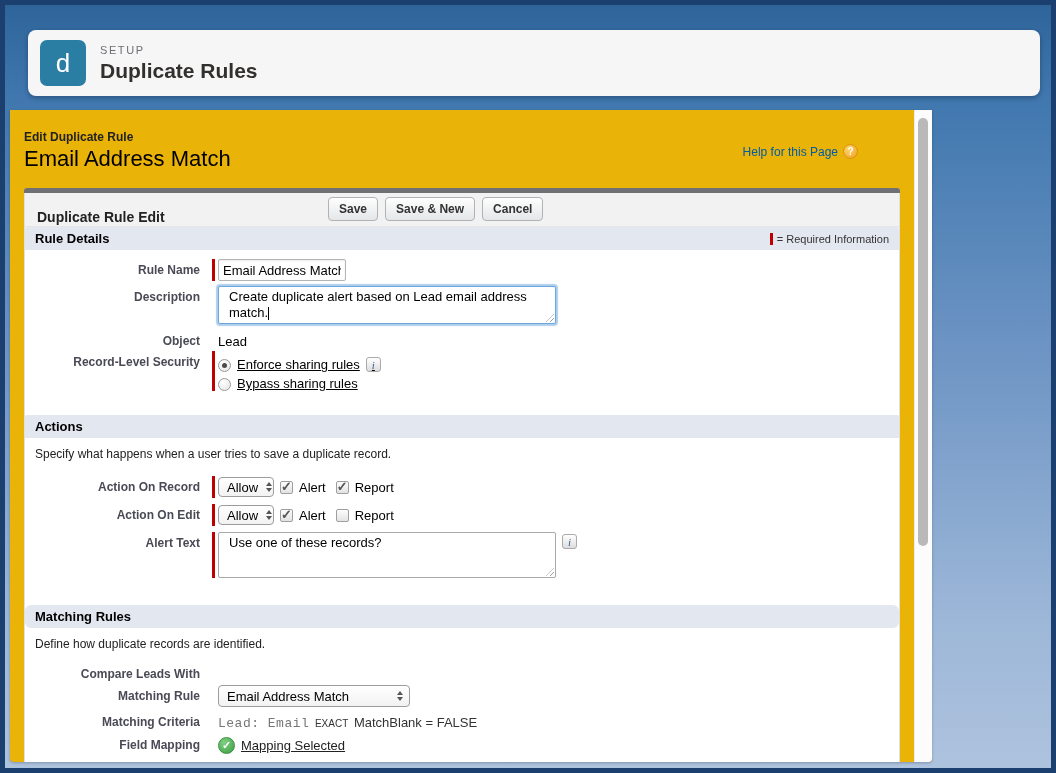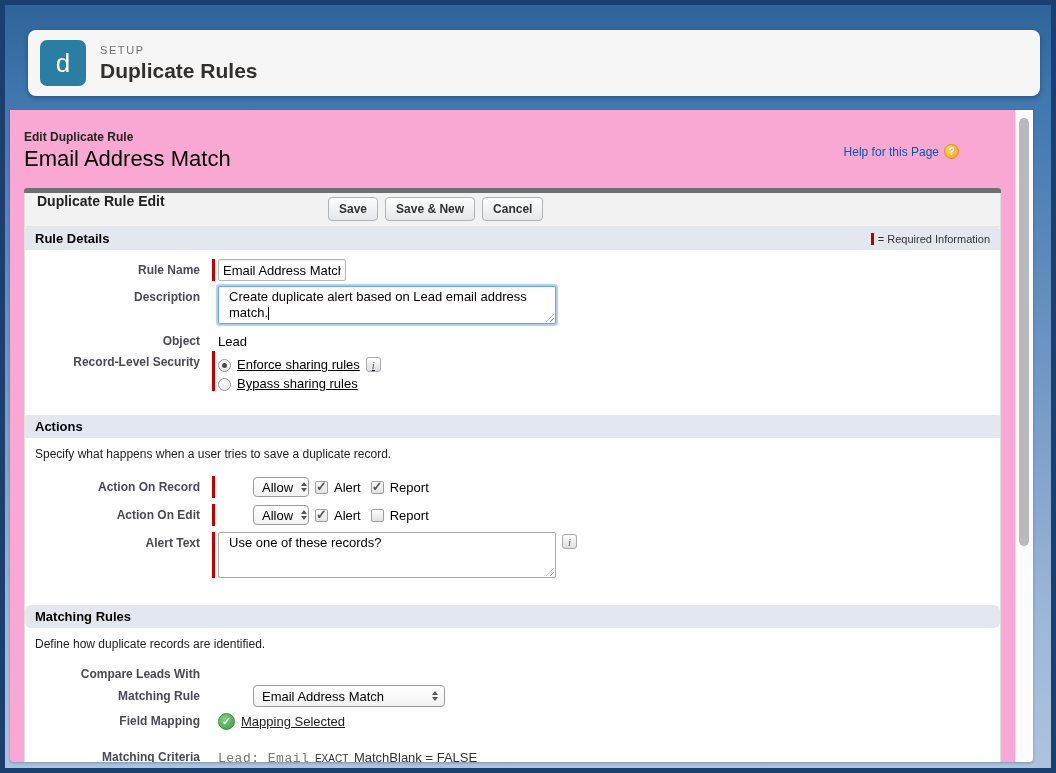--- a/index.html
+++ b/index.html
@@ -23,22 +23,22 @@
   .app-icon{
     width:46px;height:46px;border-radius:7px;background:#2a7da3;
     color:#fff;font-size:26px;display:flex;align-items:center;justify-content:center;
     margin-right:14px;
   }
   .eyebrow{font-size:11px;color:#6a6e73;letter-spacing:1.6px;margin-bottom:3px;}
   .setup-title{font-size:21px;font-weight:bold;color:#32302e;}
 
   
   .panel{
-    position:absolute;left:10px;top:110px;width:1023px;height:652px;
-    background:#f9a8d4;border-radius:0 0 4px 4px;box-shadow:0 1px 3px rgba(0,0,30,.25);
+    position:absolute;left:10px;top:110px;width:922px;height:652px;
+    background:#eab308;border-radius:0 0 4px 4px;box-shadow:0 1px 3px rgba(0,0,30,.25);
   }
   .scroll-track{
     position:absolute;top:0;right:0;width:17px;height:100%;
     background:#fcfcfc;border-left:1px solid #ececec;border-radius:0 0 4px 0;
   }
   .scroll-thumb{
     position:absolute;left:3px;top:8px;width:10px;height:428px;
     background:#b9b9b9;border-radius:6px;
   }
   .panel-content{position:absolute;left:0;top:0;right:18px;bottom:0;padding:12px 14px 0 14px;overflow:hidden;}
@@ -54,21 +54,21 @@
     width:15px;height:15px;border-radius:50%;
     background:radial-gradient(circle at 35% 30%,#ffd66b,#f09d1e);
     border:1px solid #d8930f;color:#fff;font-size:10px;font-weight:bold;
     display:flex;align-items:center;justify-content:center;box-sizing:border-box;
   }
 
   
   .edit-box{margin-top:17px;border:1px solid #e0e0e0;border-top:none;background:#fff;border-radius:4px 4px 0 0;}
   .box-topbar{height:5px;background:#6f7073;border-radius:3px 3px 0 0;margin:-1px -1px 0 -1px;}
   .box-header{position:relative;background:#f2f2f2;height:33px;border-bottom:1px solid #e6e6e6;}
-  .box-title{position:absolute;left:12px;top:0;font-size:14px;font-weight:bold;color:#222;}
+  .box-title{position:absolute;left:12px;top:16px;font-size:14px;font-weight:bold;color:#222;}
   .btn-group{position:absolute;left:303px;top:4px;display:flex;gap:7px;}
   .btn{
     font-family:"Liberation Sans", sans-serif;
     font-size:12px;font-weight:bold;color:#333;
     background:linear-gradient(#fefefe,#e4e6e8);
     border:1px solid #b0b2b5;border-radius:4px;padding:4px 10px;cursor:pointer;
   }
 
   
   .section-bar{
@@ -127,21 +127,21 @@
   }
   .cb.on::after{
     content:"\2713";position:absolute;left:0px;top:-3px;font-size:13px;font-weight:bold;color:#555;
   }
   .cb-label{font-size:13px;color:#000;margin-right:4px;}
 
   
   .select{
     display:inline-flex;align-items:center;height:20px;box-sizing:border-box;
     border:1px solid #9c9c9c;border-radius:4px;background:linear-gradient(#fff,#f2f2f2);
-    font-size:13px;color:#000;padding:0 6px 0 8px;cursor:pointer;margin-left:35px;
+    font-size:13px;color:#000;padding:0 6px 0 8px;cursor:pointer;
   }
   .spin{display:flex;flex-direction:column;gap:2px;margin-left:auto;padding-left:8px;}
   .spin .up{width:0;height:0;border-left:3.5px solid transparent;border-right:3.5px solid transparent;border-bottom:4px solid #555;}
   .spin .down{width:0;height:0;border-left:3.5px solid transparent;border-right:3.5px solid transparent;border-top:4px solid #555;}
   .select.w-allow{width:56px;}
   .select.w-leads{width:218px;height:22px;}
   .select.w-rule{width:192px;height:22px;}
 
   
   .info-icon{
@@ -311,38 +311,38 @@
           <div class="select w-rule">
             <span>Email Address Match</span>
             <span class="spin">
                 <span class="up"></span>
                 <span class="down"></span>
               </span>
           </div>
         </div>
       </div>
 
-      <div class="form-row" style="margin-top:3px;padding-bottom:10px;">
-        <div class="row-label">Field Mapping</div>
-        <div class="noreq"></div>
-        <div class="field">
-          <span class="green-check">✓</span>
-          <a class="map-link">Mapping Selected</a>
-        </div>
-      </div>
-
       <div class="form-row" style="margin-top:4px;">
         <div class="row-label">Matching Criteria</div>
         <div class="noreq"></div>
         <div class="static-val">
           <span class="crit-code">Lead: Email</span>
           <span class="crit-op">EXACT</span>
           <span class="crit-rest">MatchBlank = FALSE</span>
         </div>
       </div>
+
+      <div class="form-row" style="margin-top:3px;padding-bottom:10px;">
+        <div class="row-label">Field Mapping</div>
+        <div class="noreq"></div>
+        <div class="field">
+          <span class="green-check">✓</span>
+          <a class="map-link">Mapping Selected</a>
+        </div>
+      </div>
     </div>
   </div>
 
   <div class="scroll-track">
     <div class="scroll-thumb"></div>
   </div>
 </div>
 
 <div class="frame"></div>
 

